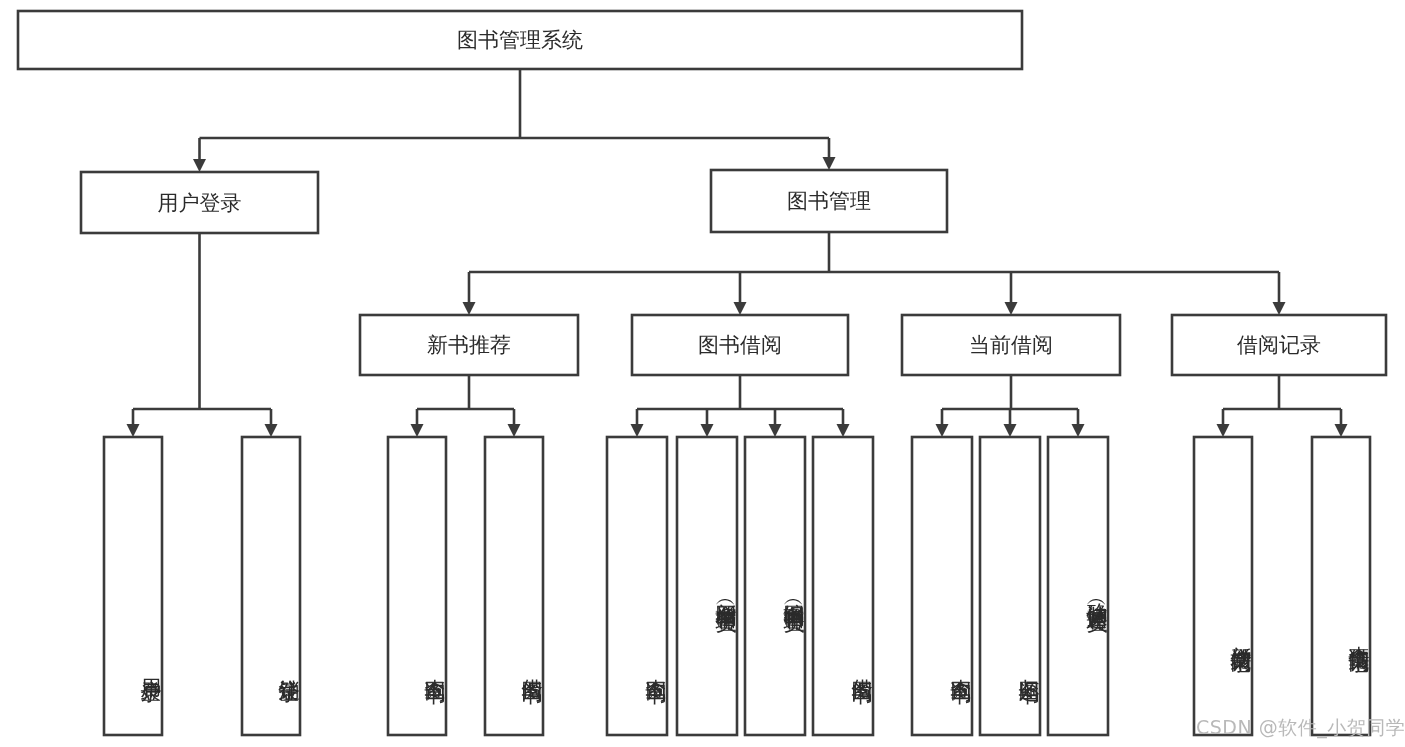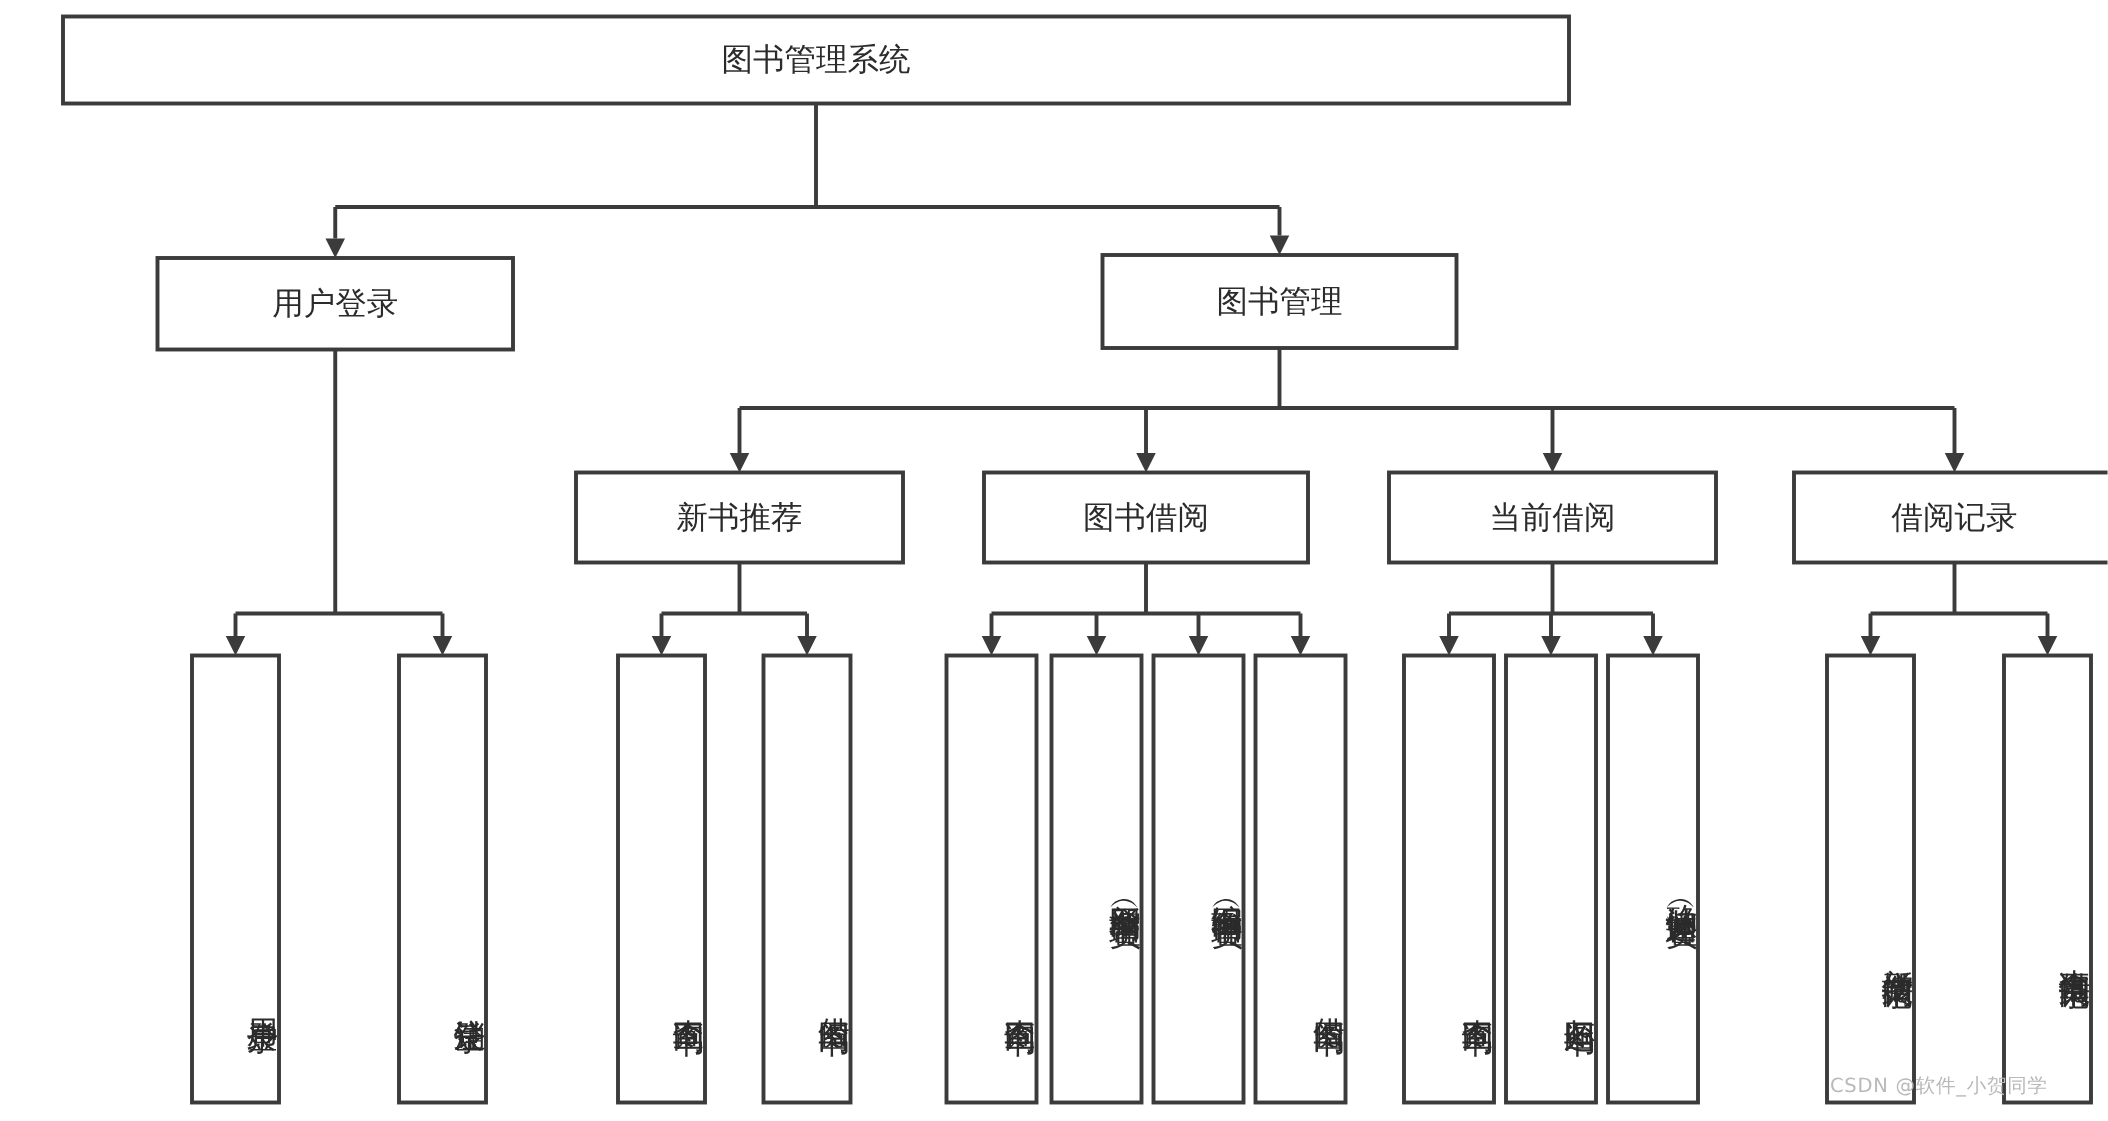--- a/index.html
+++ b/index.html
@@ -11,21 +11,20 @@
     width: 1405px;
     height: 747px;
     font-family: "DejaVu Sans", "Liberation Sans", sans-serif;
     overflow: hidden;
   }
   #diagram-root {
     position: relative;
     width: 1300px;
     height: 747px;
     background: #ffffff;
-    margin-left: 24px;
   }
   svg.tree {
     position: absolute;
     inset: 0;
     width: 1405px;
     height: 747px;
     display: block;
   }
   .node-rect {
     fill: #ffffff;
@@ -61,21 +60,21 @@
     letter-spacing: 1.5px;
     text-align: center;
     display: flex;
     align-items: flex-start;
     justify-content: center;
     pointer-events: none;
   }
   .watermark {
     position: absolute;
     font-family: "DejaVu Sans", "Liberation Sans", sans-serif;
-    font-size: 13px;
+    font-size: 19px;
     color: #b9b9b9;
     white-space: nowrap;
     letter-spacing: 0.5px;
     text-align: right;
   }
 </style>
 </head>
 <body>
 
 <div id="diagram-root">

